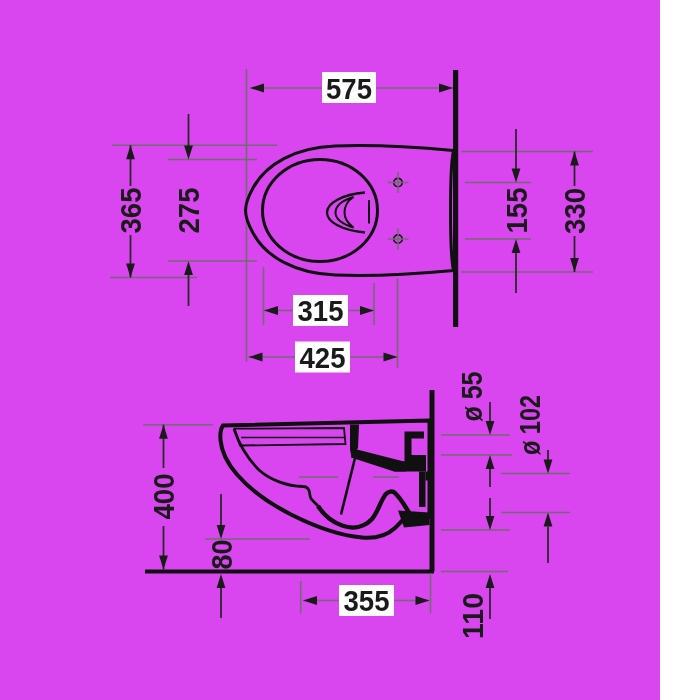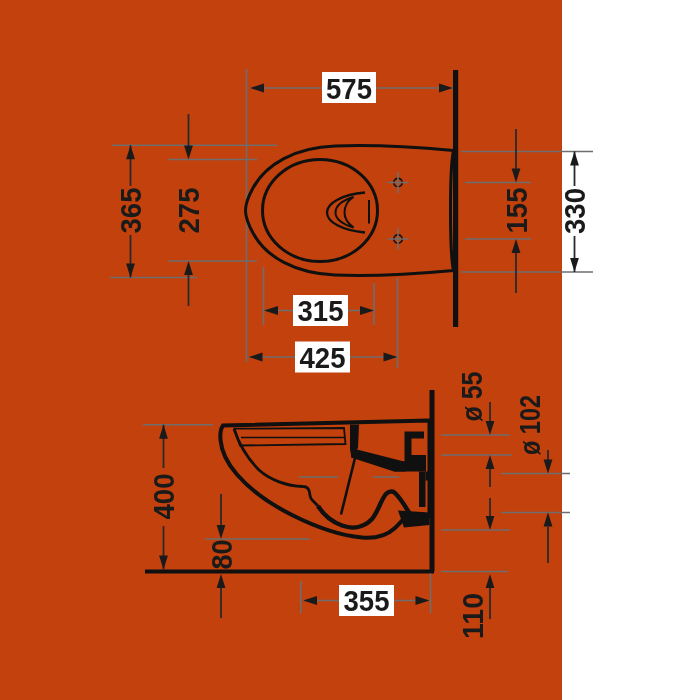--- a/index.html
+++ b/index.html
@@ -1,16 +1,16 @@
 <!DOCTYPE html>
 <html><head>
 <meta charset="utf-8">
 <style>
   html,body{margin:0;padding:0;background:#ffffff;}
-  .stage{width:562px;height:700px;background:#c2410c;position:relative;font-family:"Liberation Sans",sans-serif;}
+  .stage{width:660px;height:700px;background:#d946ef;position:relative;font-family:"Liberation Sans",sans-serif;}
   svg{display:block;}
   .dim-text{font-family:"Liberation Sans",sans-serif;font-weight:bold;font-size:30px;fill:#1a1a1a;}
   .thin{stroke:#6e6e6e;stroke-width:1.6;fill:none;}
   .shaft{stroke:#2a2a2a;stroke-width:1.8;fill:none;}
   .head{fill:#1a1a1a;stroke:none;}
   .body-stroke{stroke:#101010;fill:none;}
   .mask{fill:#ffffff;stroke:none;}
 </style>
 </head>
 <body>

